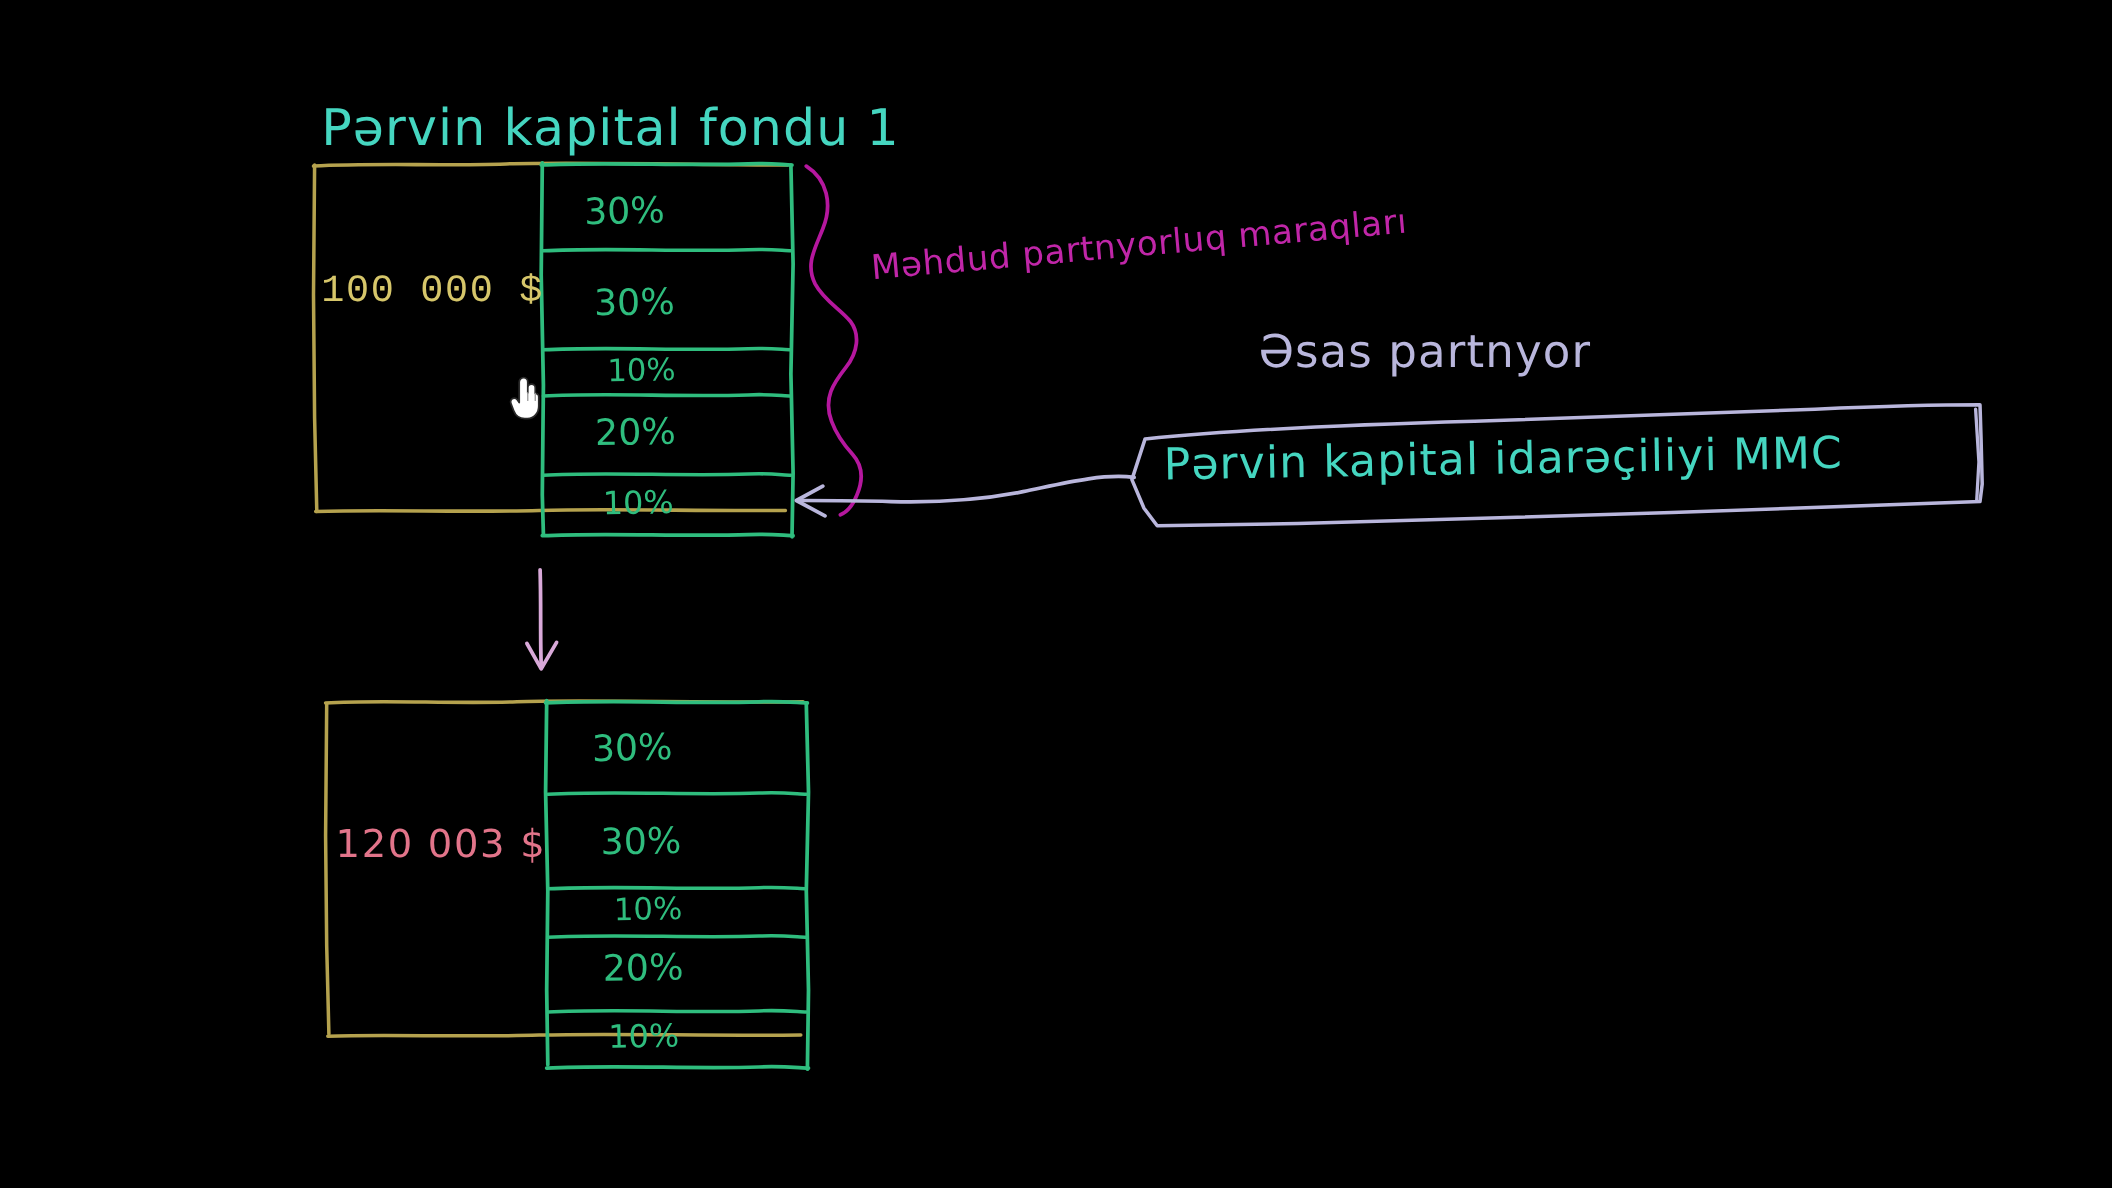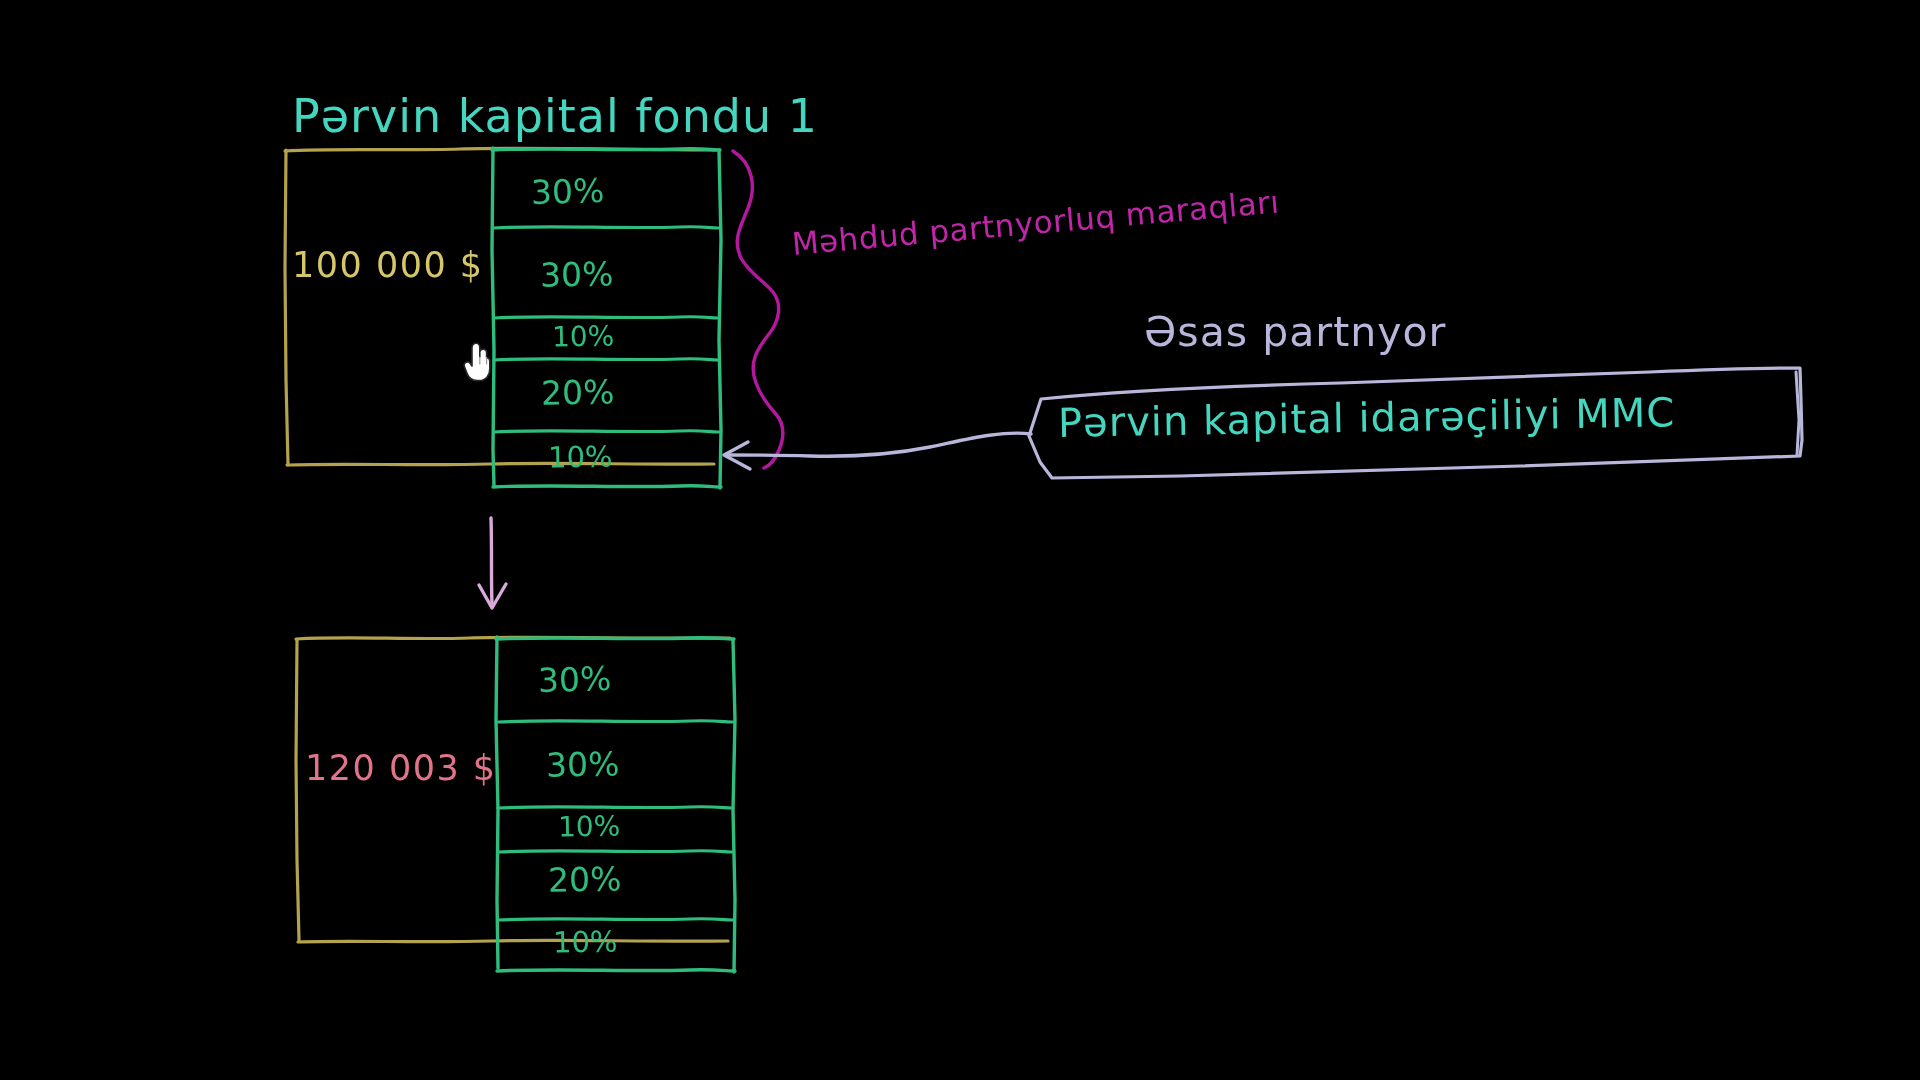--- a/index.html
+++ b/index.html
@@ -125,31 +125,31 @@
     <path d="M 497,971 C 560,968 630,972 690,970 C 712,969 728,971 735,971" fill="none" stroke="#2fbd7e" stroke-width="3.4" stroke-linecap="round"></path>
 
     <path d="M 498,722 C 560,719 630,723 690,721 C 712,720 726,722 733,722" fill="none" stroke="#2fbd7e" stroke-width="3.2" stroke-linecap="round"></path>
     <path d="M 498,808 C 560,805 630,809 690,807 C 712,806 726,808 733,808" fill="none" stroke="#2fbd7e" stroke-width="3.2" stroke-linecap="round"></path>
     <path d="M 498,852 C 560,849 630,853 690,851 C 712,850 726,852 733,852" fill="none" stroke="#2fbd7e" stroke-width="3.2" stroke-linecap="round"></path>
     <path d="M 498,920 C 560,917 630,921 690,919 C 712,918 726,920 733,920" fill="none" stroke="#2fbd7e" stroke-width="3.2" stroke-linecap="round"></path>
   </svg>
 
   <div class="txt title-text" style="left:292px; top:89px; color:#45d6c0;">Pərvin kapital fondu 1</div>
 
-  <div class="txt money-text" style="left:292px; top:245px; color:#d6c66a;">100 000 $</div>
+  <div class="txt money-text" style="left:292px; top:245px; color:#d6c66a;font-family:Liberation Mono, monospace;">100 000 $</div>
 
   <div class="txt pct-text" style="left:531px; top:172px; color:#2fbd7e; transform:rotate(-1.5deg);">30%</div>
   <div class="txt pct-text" style="left:540px; top:255px; color:#2fbd7e; transform:rotate(-1deg);">30%</div>
   <div class="txt pct-text" style="left:552px; top:320px; color:#2fbd7e; font-size:28px; transform:rotate(-1deg);">10%</div>
   <div class="txt pct-text" style="left:541px; top:373px; color:#2fbd7e; transform:rotate(-1deg);">20%</div>
   <div class="txt pct-text" style="left:548px; top:440px; color:#2fbd7e; font-size:29px; transform:rotate(-1deg);">10%</div>
 
   <div class="txt label-pink" style="left:792px; top:226px; color:#c026a8; transform:rotate(-5deg); transform-origin:left center;">Məhdud partnyorluq maraqları</div>
 
-  <div class="txt label-lav" style="left:1144px; top:308px; color:#b9b6dc;">Əsas partnyor</div>
+  <div class="txt label-lav" style="left:1144px; top:296px; color:#b9b6dc;">Əsas partnyor</div>
 
   <div class="txt label-box" style="left:1058px; top:400px; color:#45d6c0; transform:rotate(-1deg); transform-origin:left center;">Pərvin kapital idarəçiliyi MMC</div>
 
   <div class="txt money-text" style="left:305px; top:748px; color:#e2748a;">120 003 $</div>
 
   <div class="txt pct-text" style="left:538px; top:660px; color:#2fbd7e; transform:rotate(-1.5deg);">30%</div>
   <div class="txt pct-text" style="left:546px; top:745px; color:#2fbd7e; transform:rotate(-1deg);">30%</div>
   <div class="txt pct-text" style="left:558px; top:810px; color:#2fbd7e; font-size:28px; transform:rotate(-1deg);">10%</div>
   <div class="txt pct-text" style="left:548px; top:860px; color:#2fbd7e; transform:rotate(-1deg);">20%</div>
   <div class="txt pct-text" style="left:553px; top:925px; color:#2fbd7e; font-size:29px; transform:rotate(-1deg);">10%</div>

